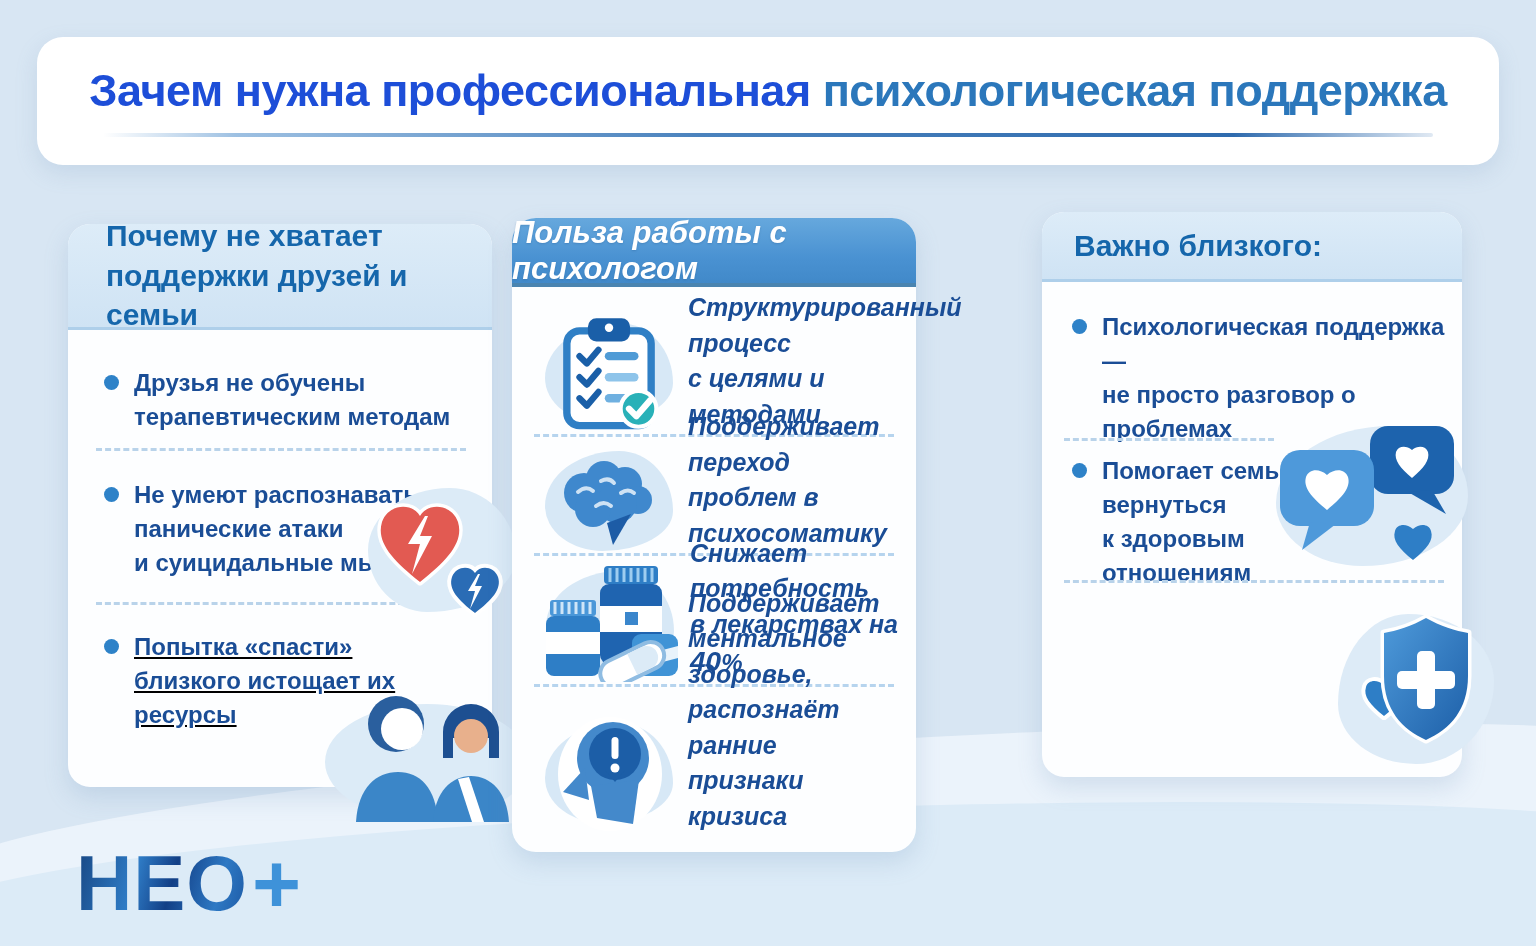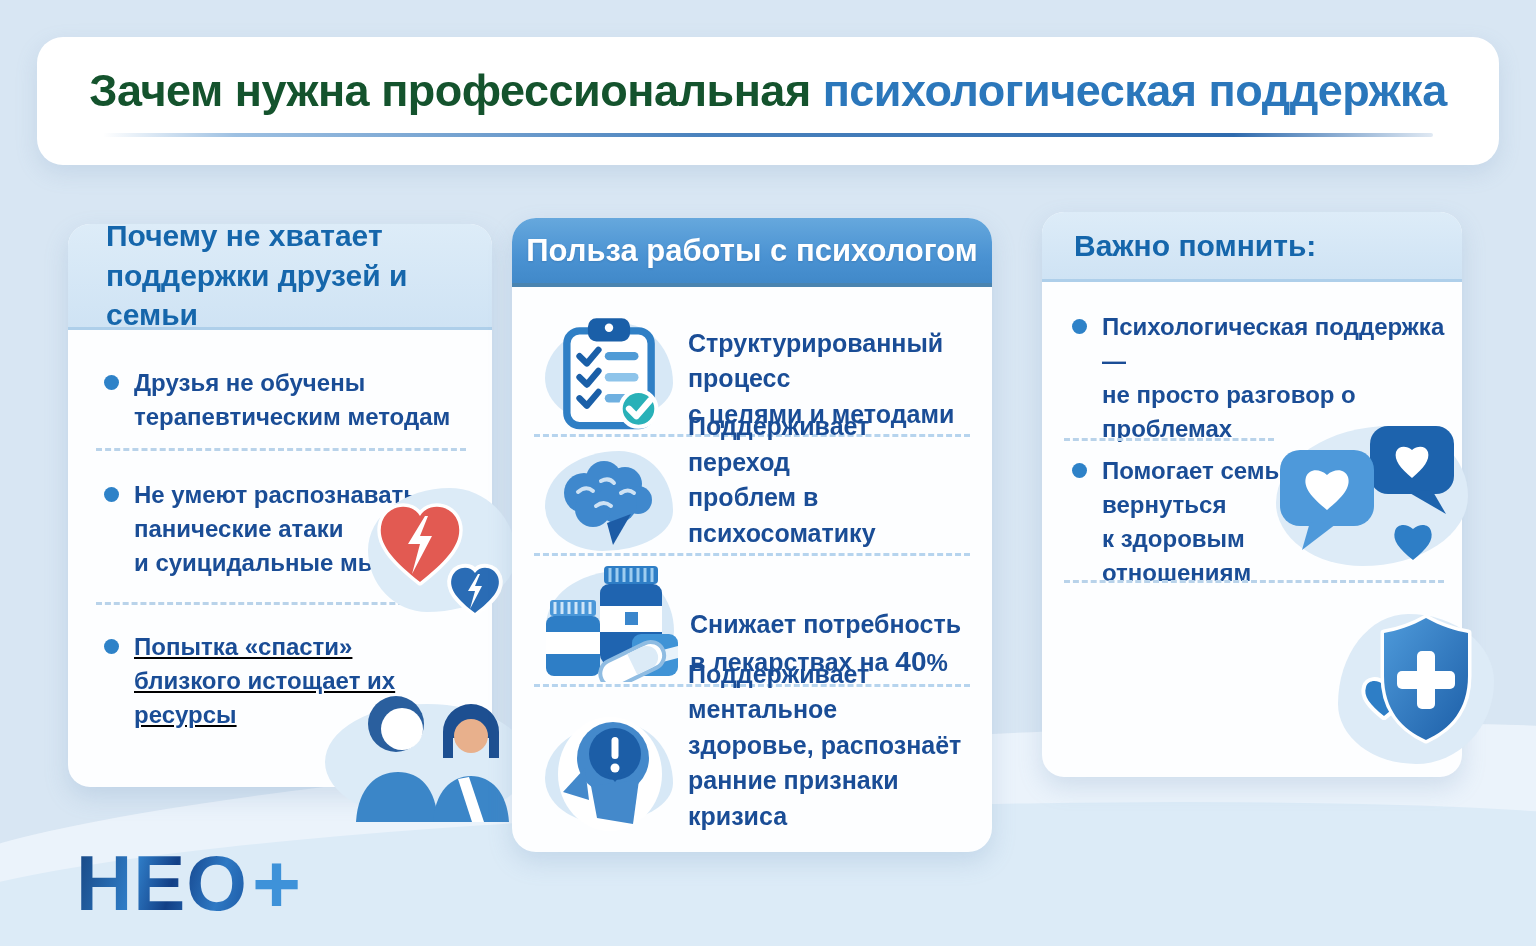--- a/index.html
+++ b/index.html
@@ -21,21 +21,21 @@
     transform:rotate(-1.2deg);
   }
   
   .title-card{
     position:absolute;left:37px;top:37px;width:1462px;height:128px;
     background:#ffffff;border-radius:26px;
     box-shadow:0 8px 22px rgba(110,145,185,.18);
     display:flex;flex-direction:column;align-items:center;justify-content:center;
   }
   .title-line{font-size:45px;font-weight:bold;letter-spacing:-.5px;white-space:nowrap;}
-  .title-line .t1{color:#14532d;}
+  .title-line .t1{color:#1d4ed8;}
   .title-line .t2{color:#2b77bb;}
   .title-underline{
     margin-top:16px;height:4px;width:1330px;border-radius:3px;
     background:linear-gradient(90deg,rgba(150,185,220,0) 0%,#9dc0e2 10%,#4a82bd 45%,#2f6bae 85%,rgba(47,107,174,.15) 100%);
   }
   
   .card{
     position:absolute;background:#fdfeff;border-radius:22px;
     box-shadow:0 10px 24px rgba(110,145,185,.22);
   }
@@ -48,21 +48,21 @@
     white-space:pre-line;line-height:1.33;
   }
   .dash-sep{position:absolute;border-top:3px dashed #b9d3ea;height:0;}
   .bullet{position:absolute;display:flex;align-items:flex-start;}
   .dot{flex:0 0 auto;width:15px;height:15px;border-radius:50%;background:#2e82c8;margin-top:9px;margin-right:15px;}
   .btxt{margin:0;color:#1a4d96;font-weight:bold;font-size:24px;line-height:1.42;white-space:pre-line;}
   
   .card-left{left:68px;top:224px;width:424px;height:563px;}
   .card-left .soft-header{height:103px;font-size:30px;padding-left:38px;}
   
-  .card-middle{left:512px;top:218px;width:480px;height:634px;border-radius:24px;}
+  .card-middle{left:512px;top:218px;width:404px;height:634px;border-radius:24px;font-style:italic;}
   .banner-header{
     position:absolute;left:0;right:0;top:0;height:65px;border-radius:24px 24px 0 0;
     background:linear-gradient(180deg,#66a8dd 0%,#4a92d2 60%,#4189c9 100%);
     border-bottom:4px solid #4a84b0;
     color:#ffffff;font-weight:bold;font-size:31px;
     display:flex;align-items:center;justify-content:center;
     text-shadow:0 1px 2px rgba(30,80,130,.25);
   }
   .m-row{position:absolute;left:28px;right:18px;display:flex;align-items:flex-end;}
   .m-icon{flex:0 0 138px;display:flex;align-items:center;justify-content:center;position:relative;}
@@ -266,21 +266,21 @@
         <circle cx="62" cy="56" r="4.5" fill="#ffffff"></circle>
       </svg>
     </div>
     <p class="m-text">Поддерживает ментальное
 здоровье, распознаёт
 ранние признаки кризиса</p>
   </div>
 </section>
 
 <section class="card card-right">
-  <div class="soft-header">Важно помнить:</div>
+  <div class="soft-header">Важно близкого:</div>
 
   <div class="bullet" style="left:30px;top:98px;right:14px;">
     <span class="dot"></span>
     <p class="btxt">Психологическая поддержка —
 не просто разговор о проблемах</p>
   </div>
   <div class="dash-sep" style="left:22px;width:210px;top:226px;"></div>
 
   <div class="bullet" style="left:30px;top:242px;right:160px;">
     <span class="dot"></span>

